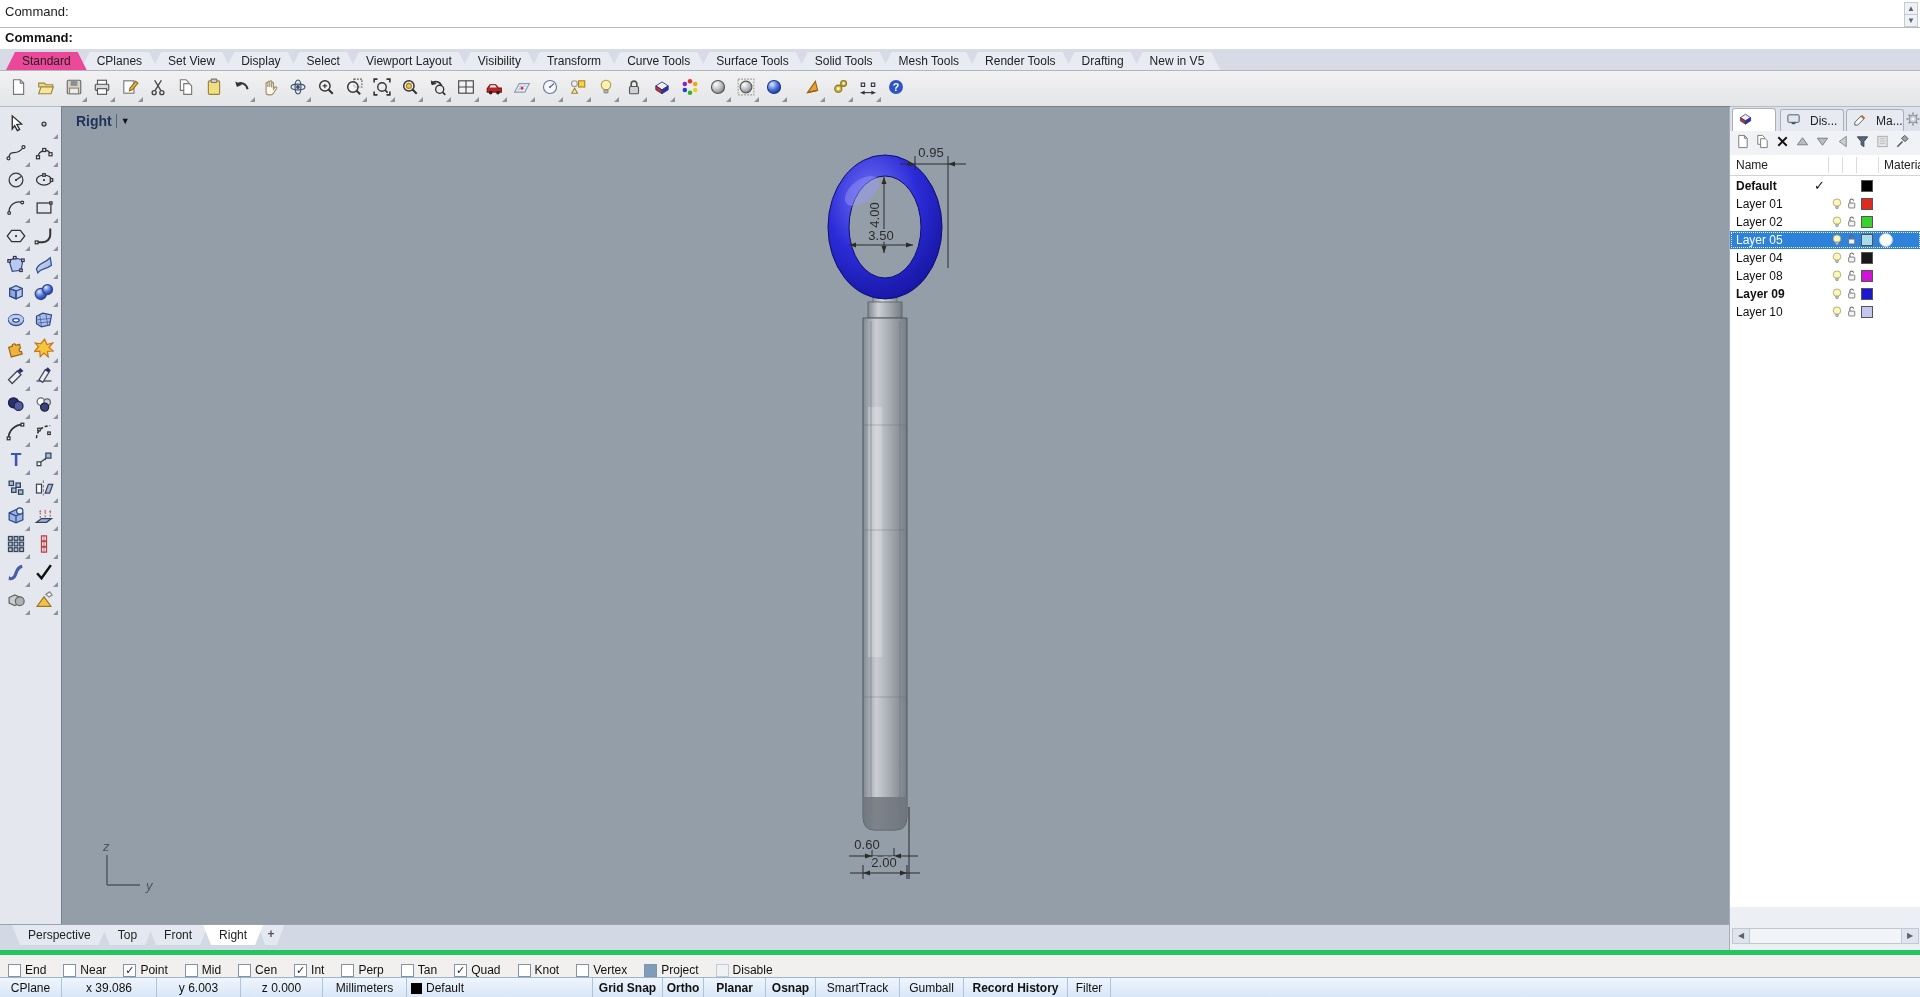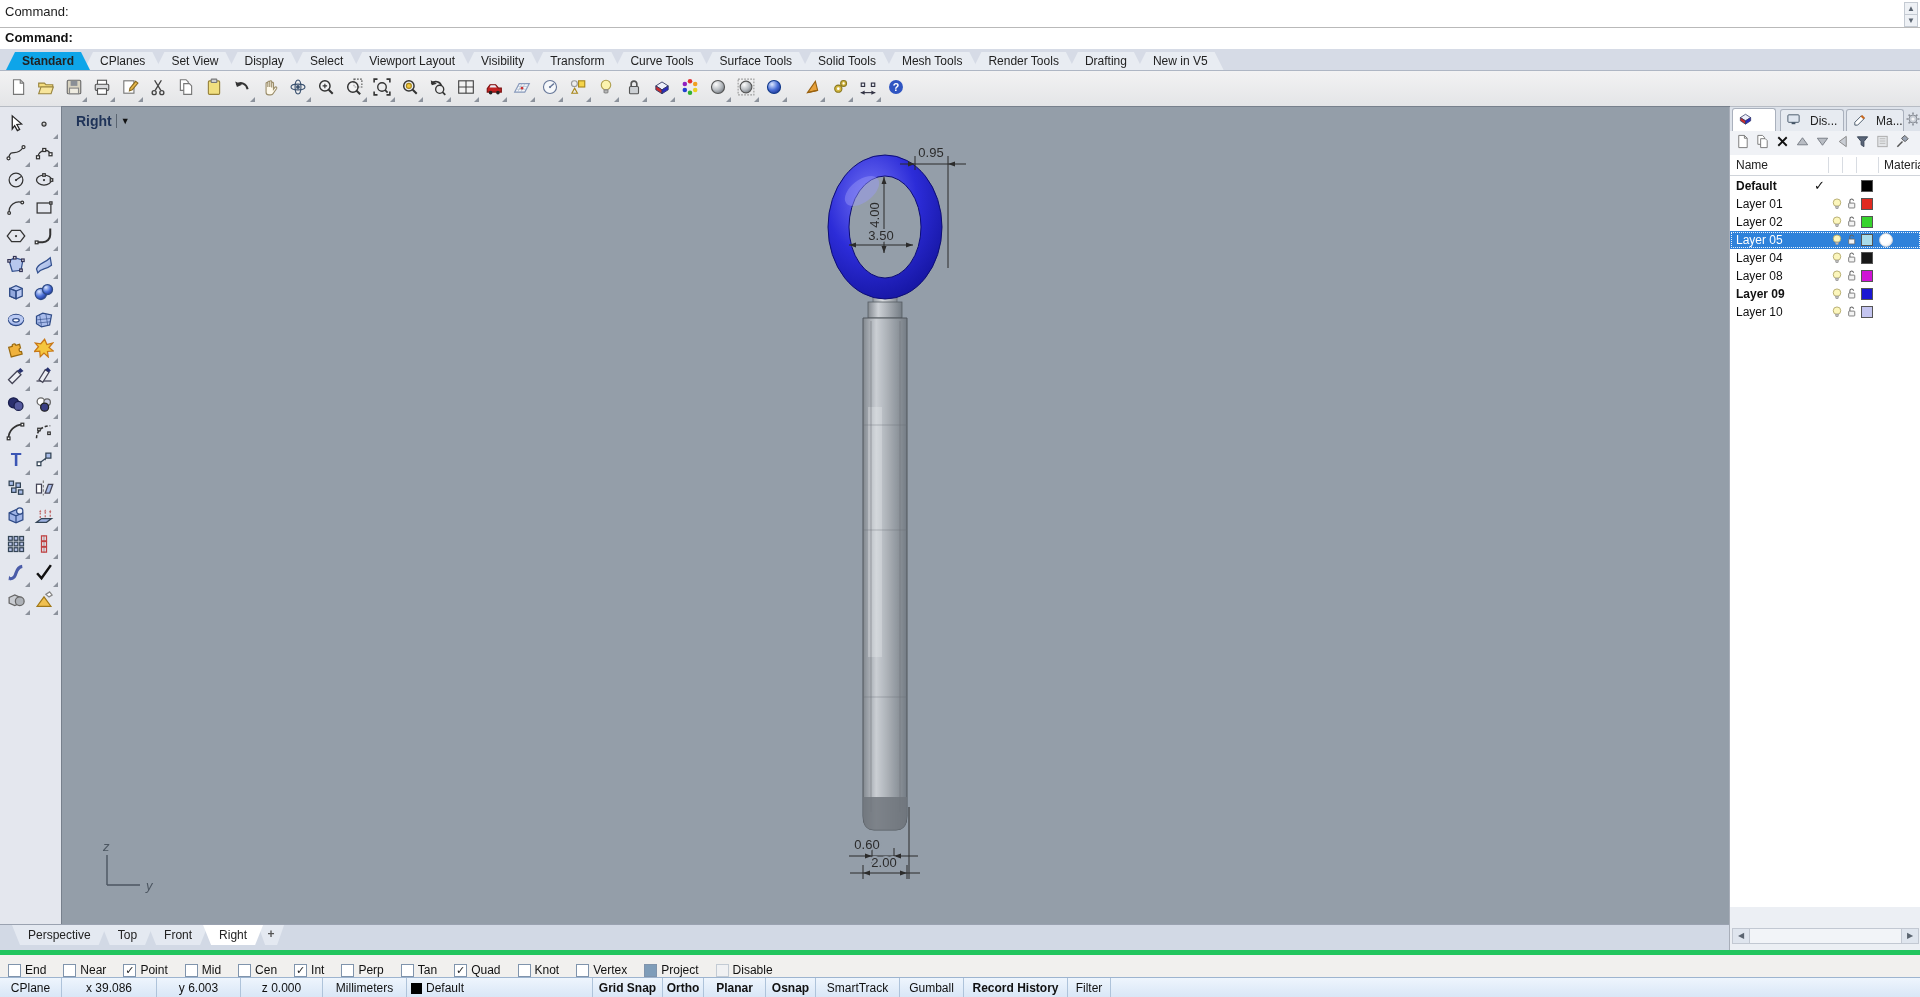--- a/index.html
+++ b/index.html
@@ -9,21 +9,21 @@
   
   #cmd-history{position:absolute;left:0;top:0;width:1920px;height:27px;background:#fff;border-bottom:1px solid #b9b9b9;}
   #cmd-history span{position:absolute;left:5px;top:4px;font-size:13px;color:#1b1b1b;}
   #cmd-prompt{position:absolute;left:0;top:28px;width:1920px;height:21px;background:#fff;border-bottom:1px solid #9aa0a8;}
   #cmd-prompt span{position:absolute;left:5px;top:2px;font-size:13px;font-weight:bold;color:#111;}
   .cmd-scroll{position:absolute;right:2px;width:12px;height:11px;font-size:8px;color:#5a6470;text-align:center;line-height:11px;background:#eef1f5;border:1px solid #c4cad2;}
   
   #tabbar{position:absolute;left:0;top:49px;width:1920px;height:22px;background:#d6dbe6;border-bottom:1px solid #aeb6c4;display:flex;align-items:flex-end;padding-left:6px;box-sizing:border-box;}
   .tab{height:18px;line-height:18px;padding:0 16px;margin-right:-6px;background:#e8ecf2;color:#222;
        clip-path:polygon(9px 0,calc(100% - 9px) 0,100% 100%,0 100%);cursor:default;white-space:nowrap;}
-  .tab.active{background:#0ea5e9;font-weight:bold;z-index:2;}
+  .tab.active{background:#ec4899;font-weight:normal;z-index:2;}
   
   #main-toolbar{position:absolute;left:0;top:71px;width:1920px;height:36px;background:linear-gradient(#f2f2f3,#e4e5e7);border-bottom:1px solid #b7bcc4;display:flex;align-items:center;padding-left:5px;box-sizing:border-box;}
   .tbtn{position:relative;width:26px;height:26px;margin-right:2px;display:flex;align-items:center;justify-content:center;border-radius:2px;}
   .tbtn svg{width:18px;height:18px;}
   .tb-sep{width:10px;height:26px;}
   .fly{position:absolute;right:0;bottom:0;width:0;height:0;border-left:5px solid transparent;border-bottom:5px solid #8c929c;}
   
   #palette{position:absolute;left:0;top:107px;width:62px;height:817px;background:#e4e7ee;border-right:1px solid #b3b8c2;box-sizing:border-box;padding:4px 0 0 2px;}
   .pcell{position:relative;width:28px;height:28px;float:left;display:flex;align-items:center;justify-content:center;}
   .pcell svg{width:20px;height:20px;}

